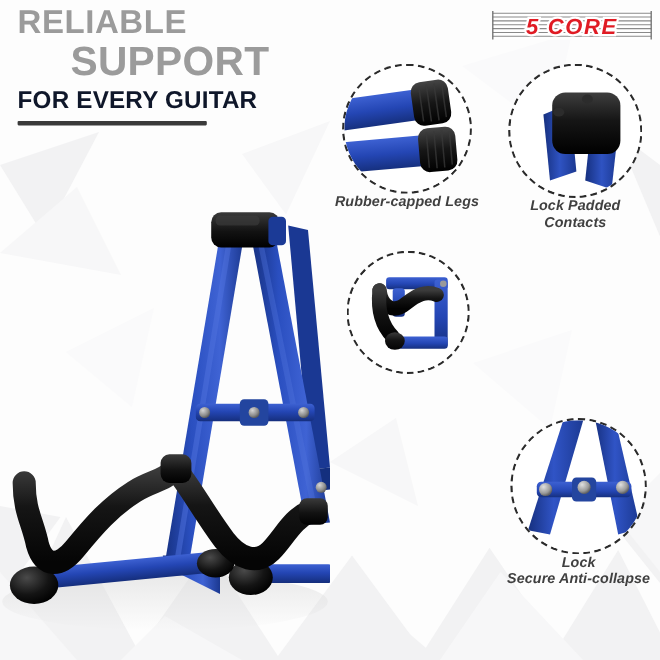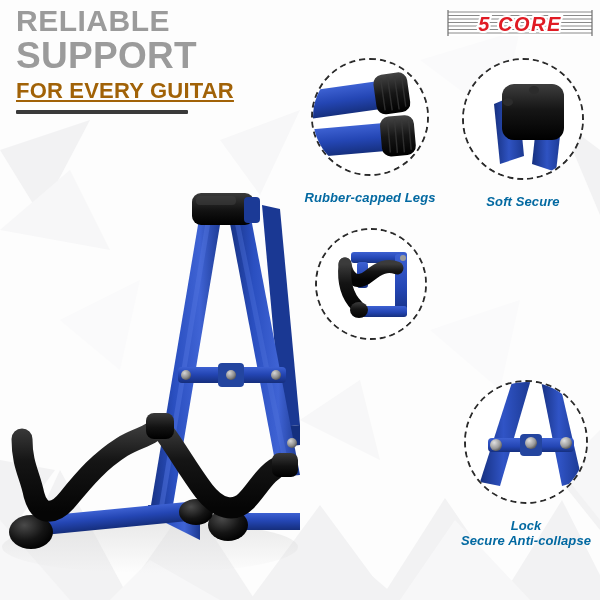--- a/index.html
+++ b/index.html
@@ -16,45 +16,45 @@
   .bg-poly{position:absolute;inset:0;pointer-events:none;}
 
   
   .headline{position:absolute;left:16px;top:6px;width:300px;}
   .hl-1{
     font-size:30px;font-weight:bold;letter-spacing:.5px;
     color:#9b9b9b;line-height:1.0;
   }
   .hl-2{
     font-size:37px;font-weight:bold;letter-spacing:.3px;
-    color:#9b9b9b;line-height:1.02;margin-top:1px;
+    color:#9b9b9b;line-height:1.02;margin-top:1px;margin-left:48px;
   }
   .hl-3{
     font-size:22px;font-weight:bold;letter-spacing:.2px;
-    color:#a16207;line-height:1.05;margin-top:4px;text-decoration:underline;
+    color:#0f172a;line-height:1.05;margin-top:4px;
   }
   .hl-rule{
     margin-top:8px;width:172px;height:4px;background:#3a3a3a;border-radius:1px;
   }
 
   
   .logo{position:absolute;right:6px;top:7px;width:148px;height:34px;}
 
   
   .product{position:absolute;left:0;top:175px;width:300px;height:425px;}
 
   
   .feat{position:absolute;}
   .feat .circ{
     position:relative;border:2px dashed #2b2b2b;border-radius:50%;
     box-sizing:border-box;background:transparent;overflow:hidden;
   }
   .feat .cap{
     text-align:center;font-weight:bold;font-style:italic;
-    color:#0369a1;line-height:1.12;font-size:13px;margin-top:15px;
+    color:#404040;line-height:1.12;font-size:13px;margin-top:0;
     letter-spacing:.1px;
   }
   .f1{left:300px;top:58px;width:140px;}
   .f1 .circ{width:118px;height:118px;margin:0 auto;}
   .f2{left:452px;top:58px;width:142px;}
   .f2 .circ{width:122px;height:122px;margin:0 auto;}
   .f3{left:298px;top:228px;width:146px;}
   .f3 .circ{width:112px;height:112px;margin:0 auto;}
   .f4{left:452px;top:228px;width:144px;}
   .f4 .circ{width:112px;height:112px;margin:0 auto;}
@@ -286,21 +286,22 @@
         <polygon points="74,48 98,58 92,112 68,104" fill="url(#blue2)"></polygon>
 
         <g>
           <rect x="38" y="24" width="62" height="56" rx="12" fill="url(#pad2)"></rect>
           <ellipse cx="44" cy="42" rx="5" ry="4" fill="#2c2c2c"></ellipse>
           <ellipse cx="70" cy="30" rx="5" ry="4" fill="#2c2c2c"></ellipse>
         </g>
       </svg>
     </div>
     <div class="cap">
-      <div>Soft Secure</div>
+      <div>Lock Padded</div>
+      <div>Contacts</div>
     </div>
   </div>
 
   <div class="feat f3">
     <div class="circ">
       <svg width="112" height="112" viewBox="0 0 112 112">
         <defs>
           <linearGradient id="blue3" x1="0" y1="0" x2="0" y2="1">
             <stop offset="0%" stop-color="#3d61d2"></stop>
             <stop offset="55%" stop-color="#2446b4"></stop>

